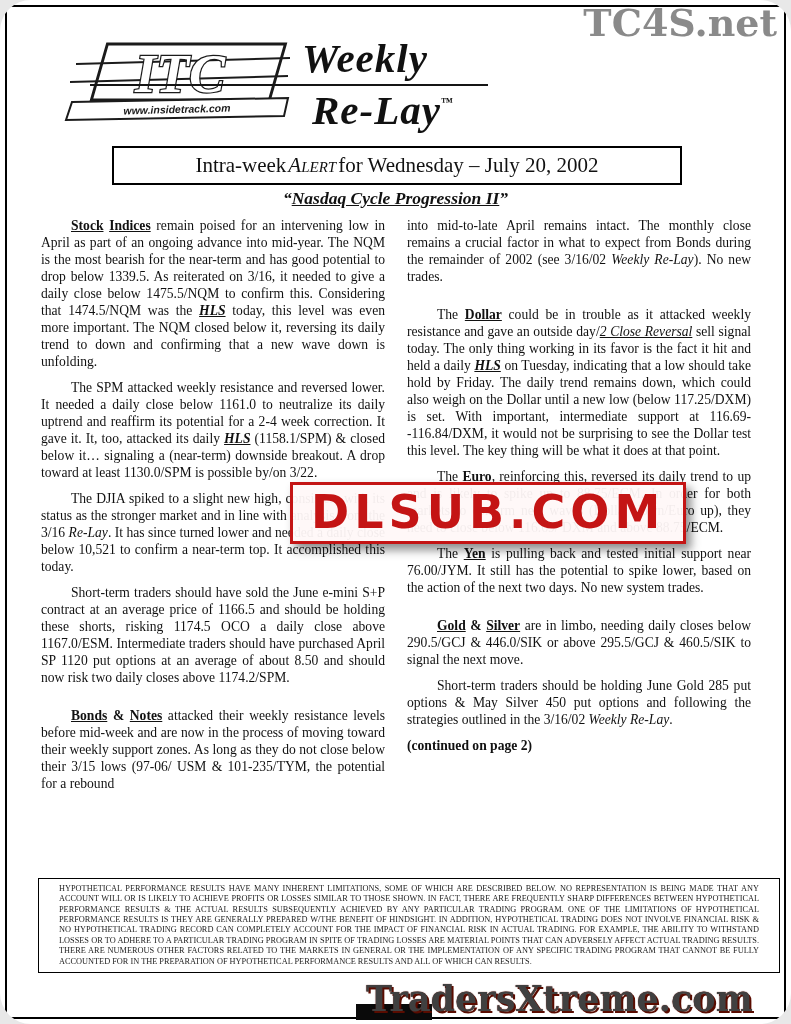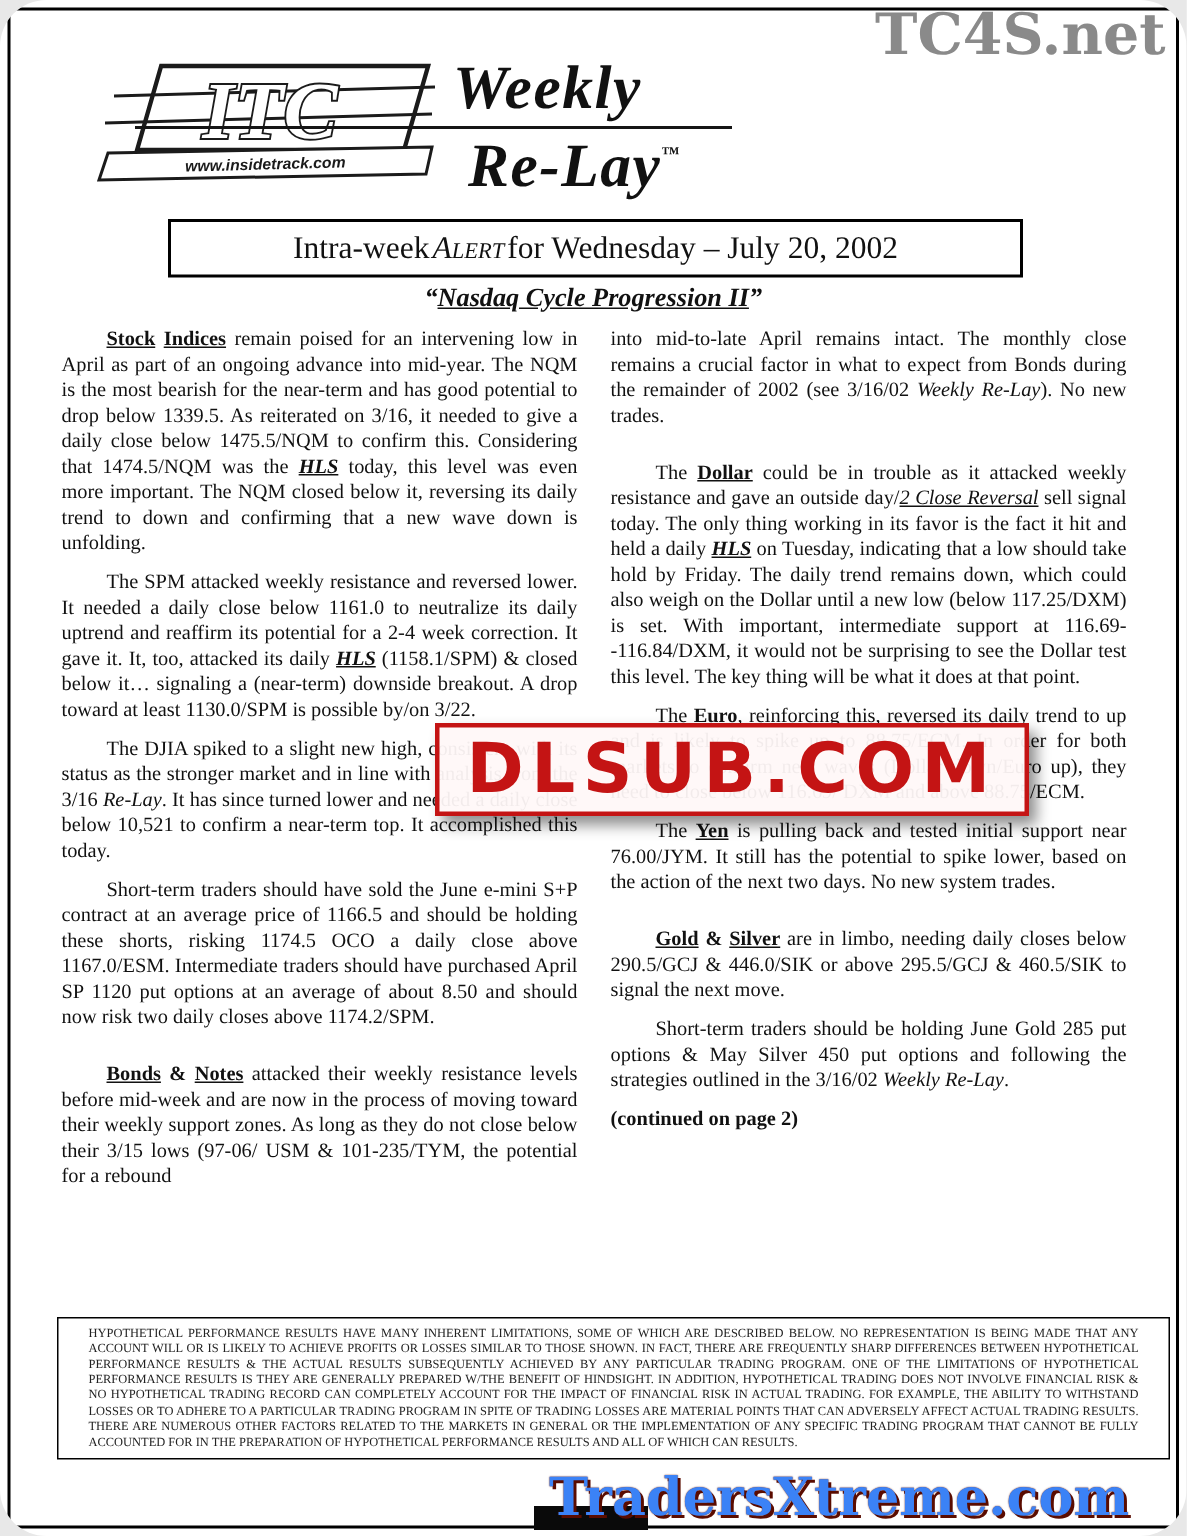--- a/index.html
+++ b/index.html
@@ -75,21 +75,21 @@
     border:1.5px solid #000; padding:5px 20px;
     font-size:8.3px; line-height:1.25; text-align:justify; color:#222;
   }
   .disclaimer p{margin:0;}
 
   
   .footer-bar{position:absolute; left:356px; top:1004px; width:76px; height:16px; background:#0a0a0a; z-index:7;}
   .footer-site{
     position:absolute; left:366px; top:978px; z-index:8;
     font-family:"DejaVu Serif", serif; font-weight:bold; font-size:35px;
-    color:#3b82f6; letter-spacing:0px;
+    color:#404040; letter-spacing:0px;
     text-shadow:2px 2px 0 #5a0c00, 0 0 1px #5a0c00;
   }
 
   .logo-letters{
     font-family:"Liberation Serif", serif; font-weight:bold; font-style:italic;
   }
   .logo-url{
     font-family:"Liberation Sans", sans-serif; font-weight:bold; font-style:italic;
   }
 </style>

